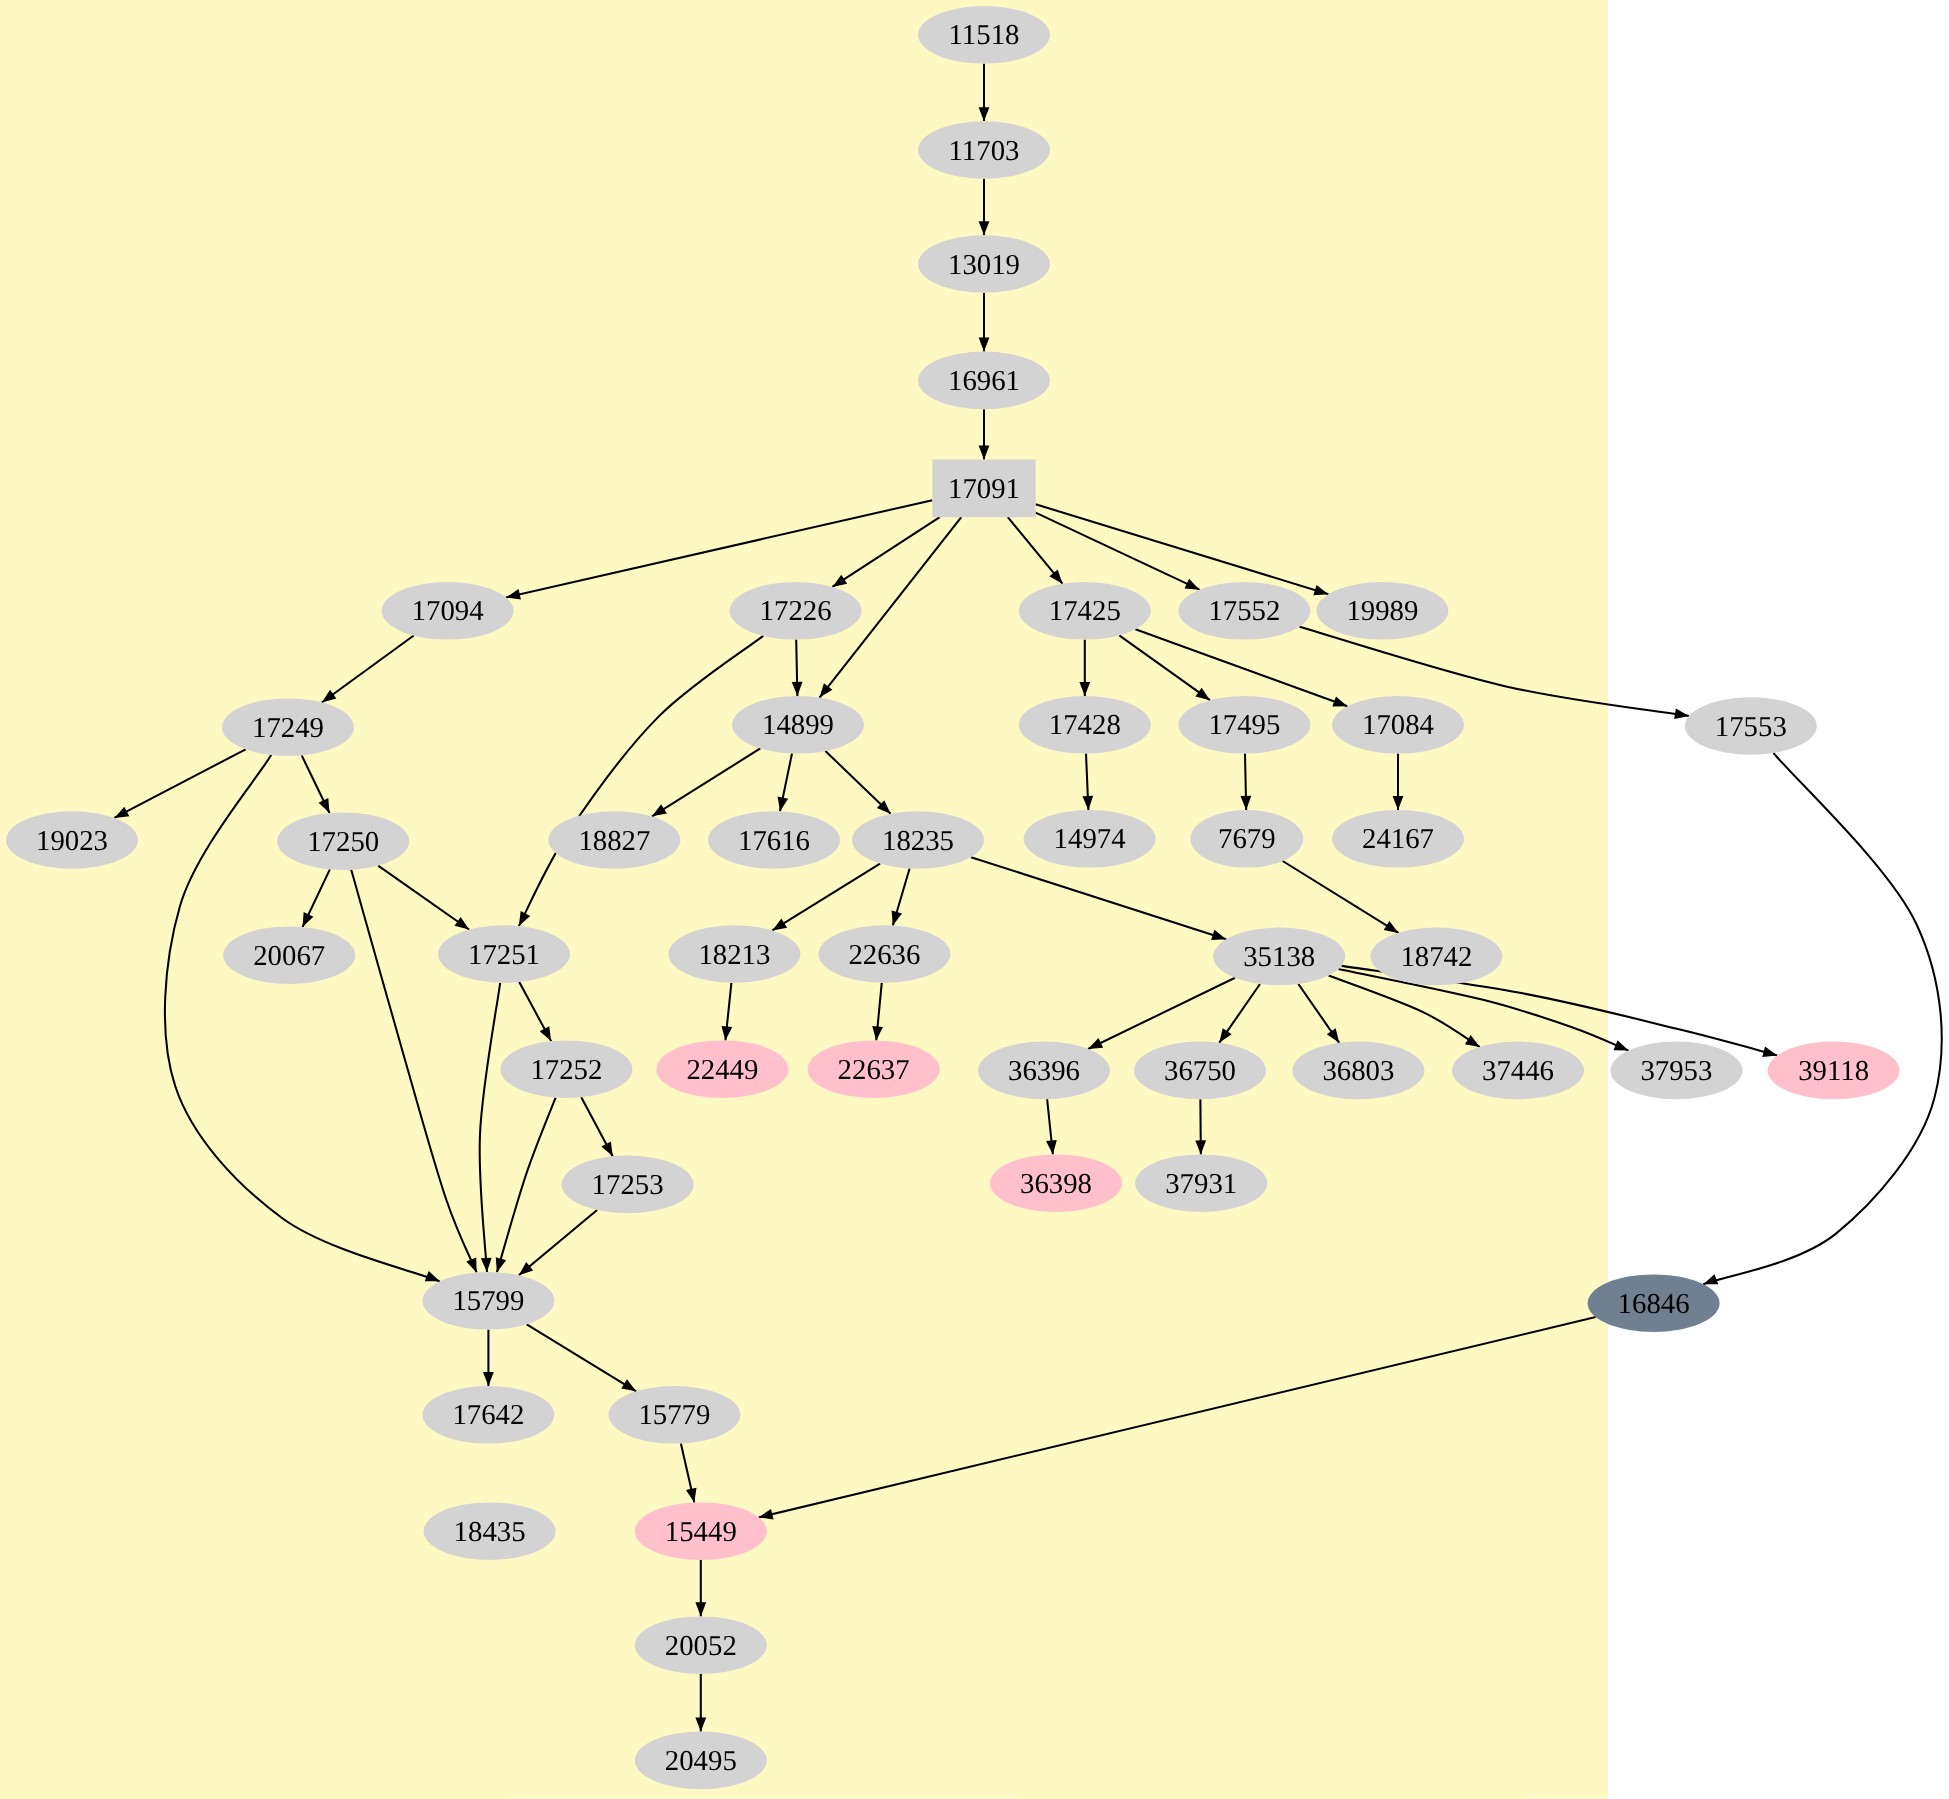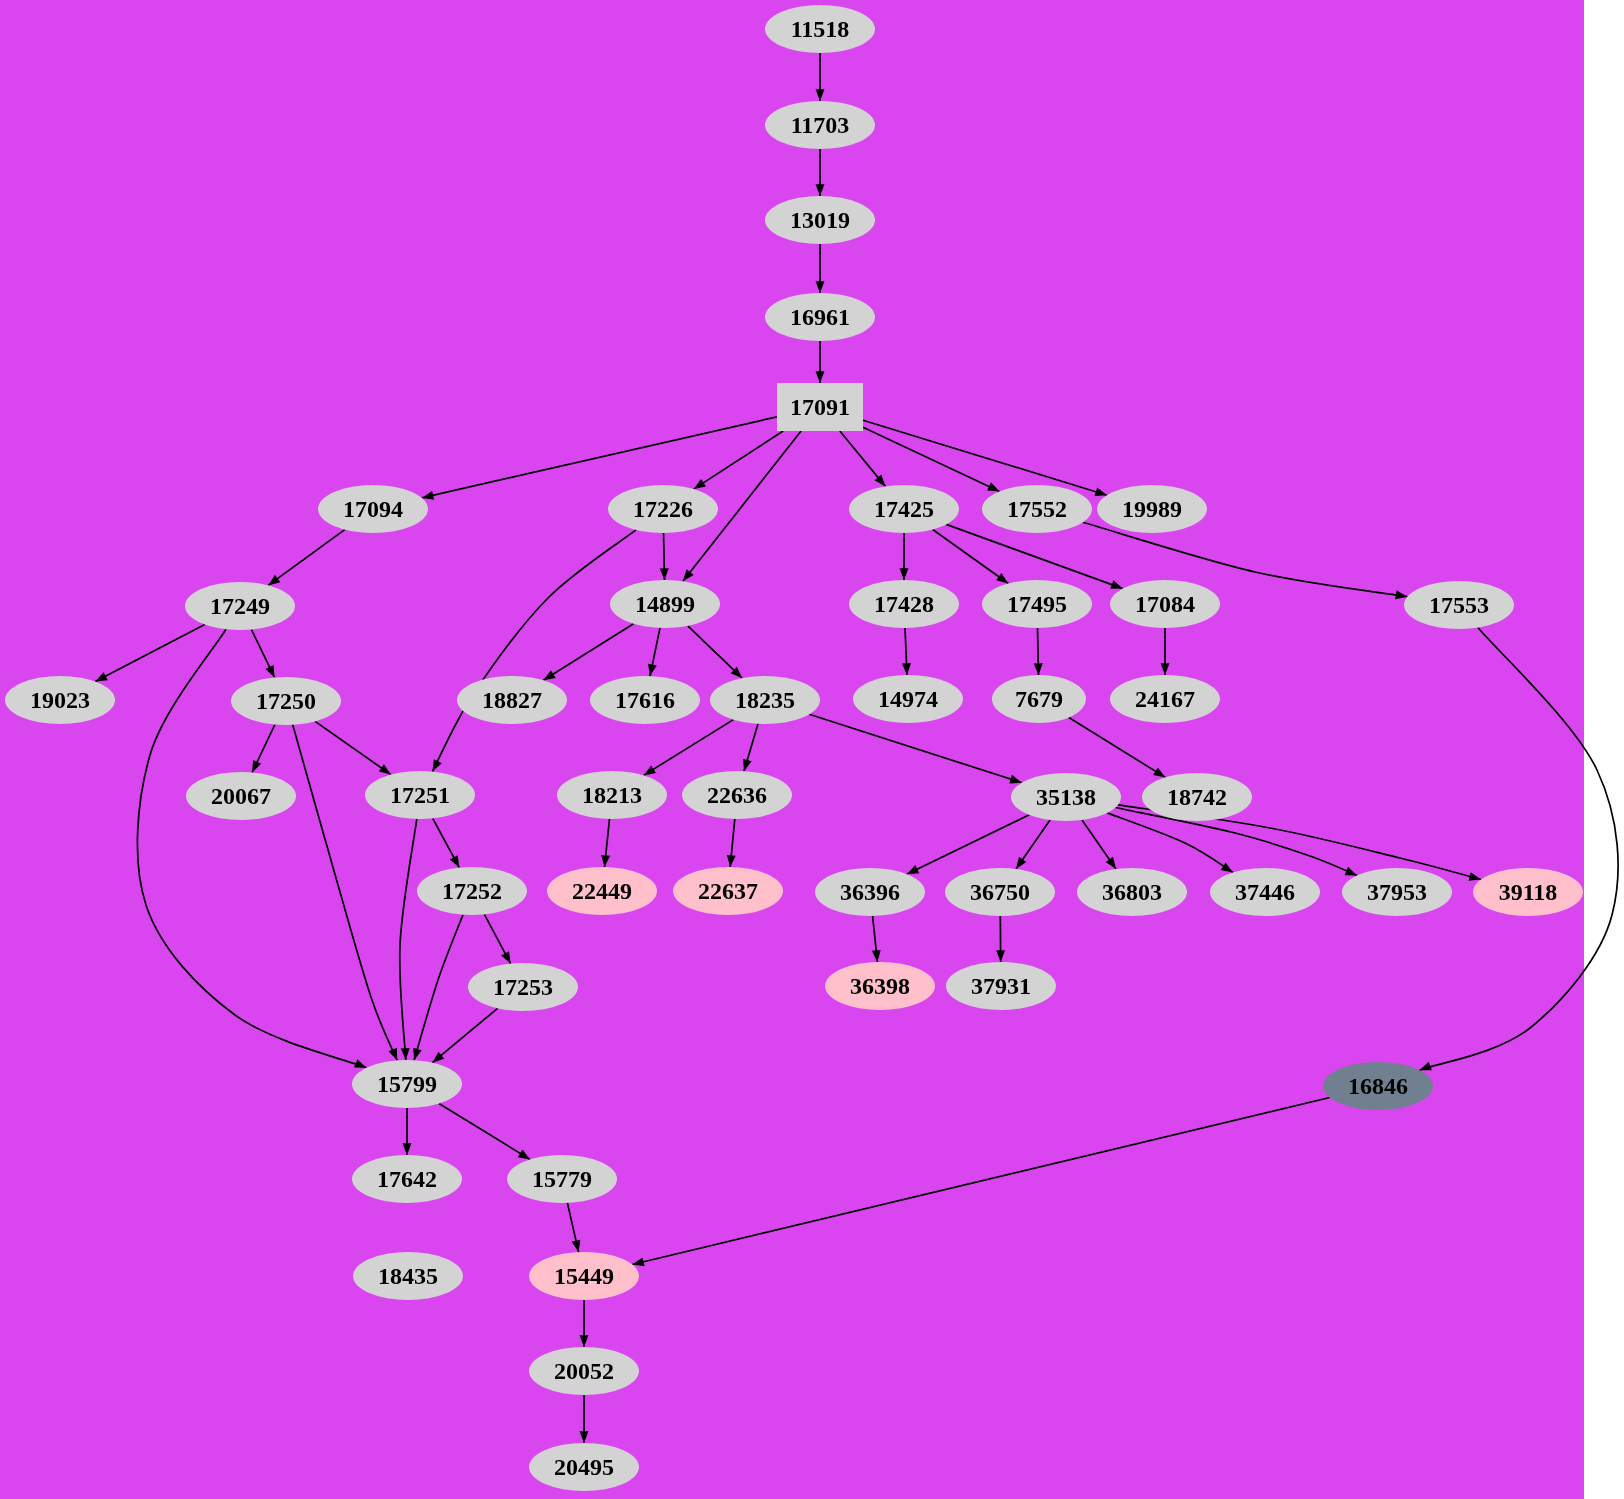--- a/index.html
+++ b/index.html
@@ -1,21 +1,20 @@
 <!DOCTYPE html>
 <html><head>
 <meta charset="utf-8">
 <style>
   html,body{margin:0;padding:0;background:#ffffff;}
   .graph-canvas{
-    width:1584px;height:1499px;
-    background:#d946ef;
+    width:1340px;height:1499px;
+    background:#fef9c3;
     position:relative;
     font-family:"Liberation Serif","DejaVu Serif",serif;
-    font-weight:bold;
   }
   svg{display:block;}
   .edge{fill:none;stroke:#000000;stroke-width:1.7px;}
   .node-shape{stroke:none;}
   .node-label{
     font-family:"Liberation Serif","DejaVu Serif",serif;
     font-size:24px;
     fill:#000000;
     text-anchor:middle;
   }

